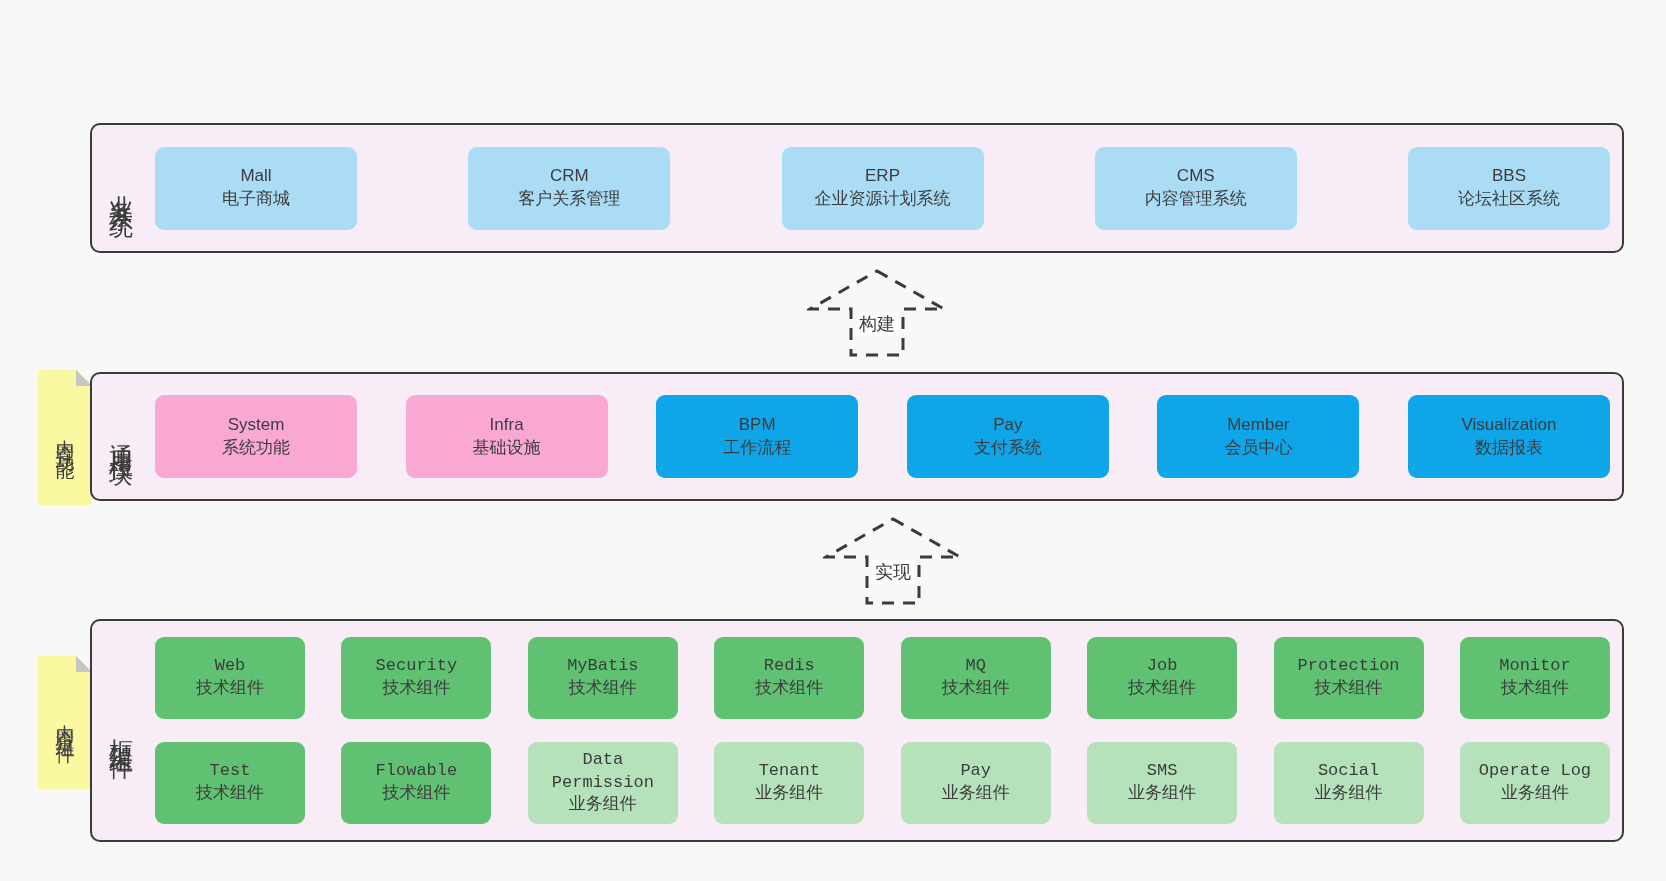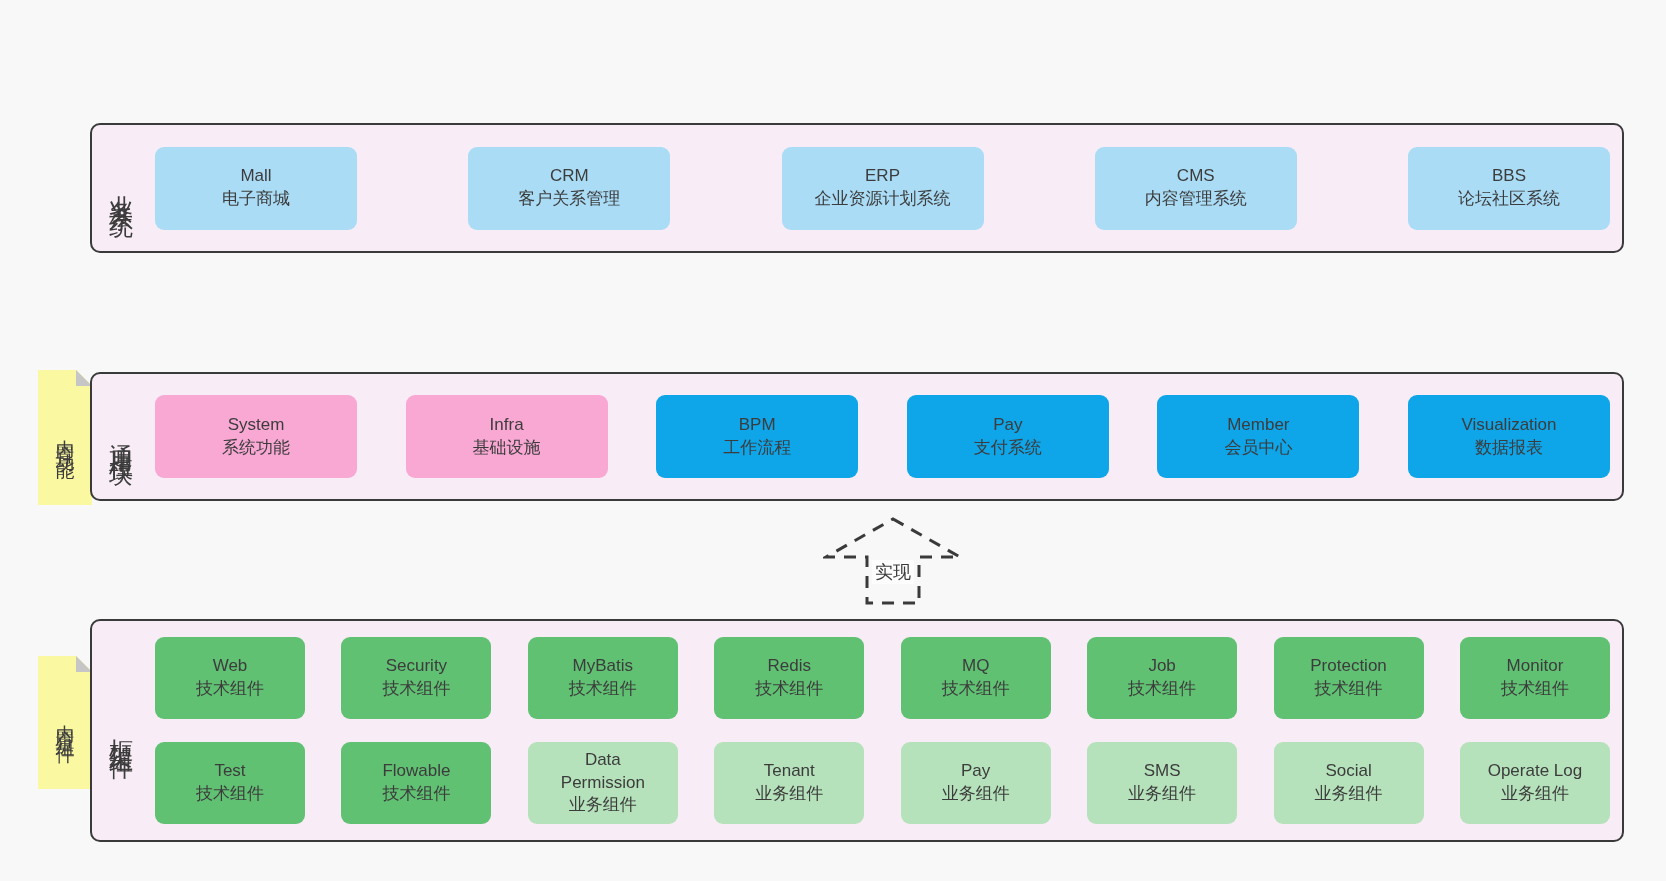--- a/index.html
+++ b/index.html
@@ -23,21 +23,21 @@
   }
 
   .row{
     position:absolute;top:0;bottom:0;left:63px;right:12px;
     display:flex;justify-content:space-between;align-items:center;
   }
   .rows2{
     position:absolute;top:0;bottom:0;left:63px;right:12px;
     display:flex;flex-direction:column;justify-content:center;gap:23px;
   }
-  .rows2 .row8{display:flex;justify-content:space-between;}
+  .rows2 .row8{display:flex;justify-content:space-between;font-family:Liberation Mono, monospace;}
 
   
   .b{
     border-radius:9px;display:flex;flex-direction:column;justify-content:center;
     align-items:center;text-align:center;box-sizing:border-box;
     padding:4px 14px;line-height:1.35;font-size:17px;
   }
   .b6{width:202px;height:83px;}
   .b8{width:150px;height:82px;}
   .blue{background:#aadcf6;}
@@ -109,20 +109,26 @@
         <span class="bn">CMS</span>
         <span class="bs">内容管理系统</span>
       </div>
       <div class="b b6 blue">
         <span class="bn">BBS</span>
         <span class="bs">论坛社区系统</span>
       </div>
     </div>
   </div>
 
+  <div class="arrow arrow1">
+    <svg viewBox="0 0 140 90">
+      <polygon points="70,3 137,41 96,41 96,87 44,87 44,41 3,41" fill="none" stroke="#3a3a3a" stroke-width="3" stroke-dasharray="12,9"></polygon>
+    </svg>
+    <span class="arrow-label">构建</span>
+  </div>
 
   <div class="layer layer-mid">
     <span class="vlabel">通用模块</span>
     <div class="row">
       <div class="b b6 red">
         <span class="bn">System</span>
         <span class="bs">系统功能</span>
       </div>
       <div class="b b6 red">
         <span class="bn">Infra</span>

